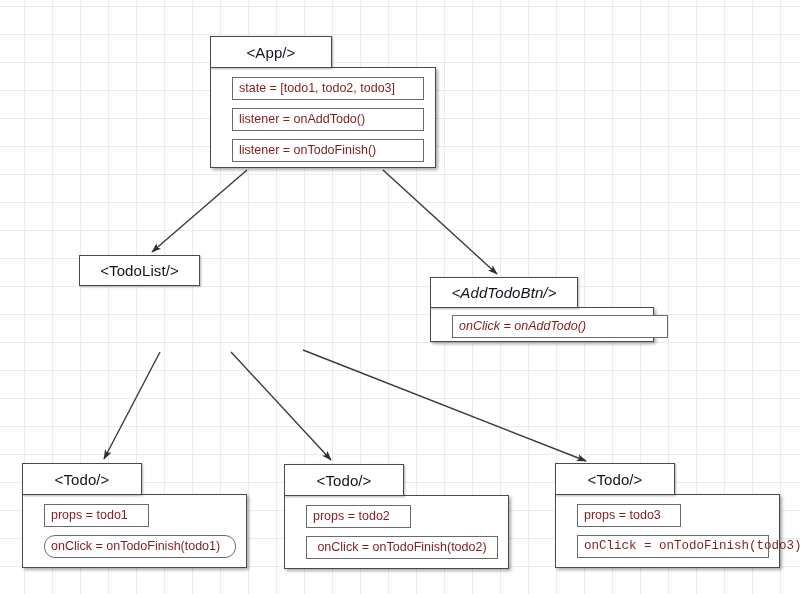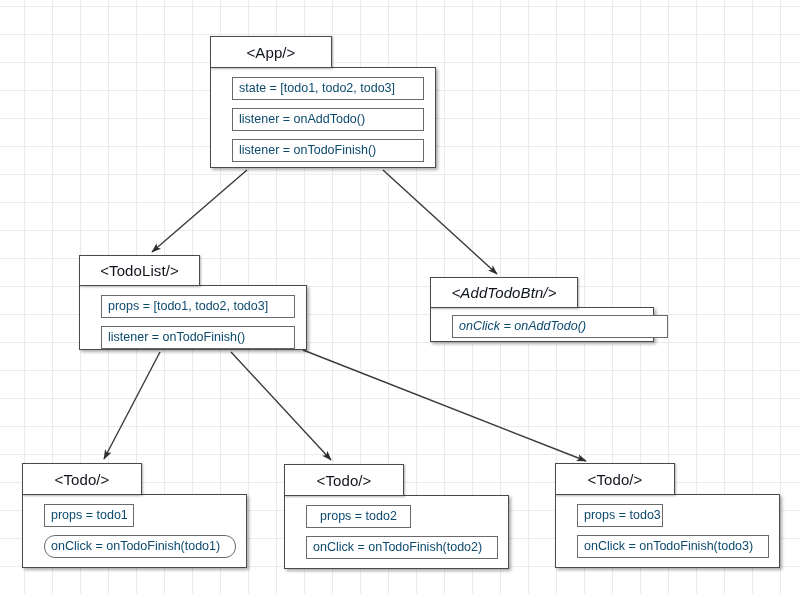--- a/index.html
+++ b/index.html
@@ -74,21 +74,21 @@
     right: 0;
     top: 0;
     padding: 9px 11px 9px 21px;
     box-sizing: border-box;
   }
   .row {
     box-sizing: border-box;
     border: 1px solid #6a6a6a;
     background: #ffffff;
     font-size: 12.5px;
-    color: #0c4a6e;
+    color: #7f1d1d;
     padding: 3px 6px 4px 6px;
     margin-bottom: 8px;
     white-space: nowrap;
     display: inline-block;
     min-width: 100%;
   }
   .row:last-child { margin-bottom: 16px; }
   .rows.wide .row { min-width: 0; width: auto; }
 </style>
 </head>
@@ -122,68 +122,62 @@
         <div class="row">listener = onAddTodo()</div>
         <div class="row">listener = onTodoFinish()</div>
       </div>
     </div>
   </div>
 
   <div class="node" style="left:79px; top:255px; width:228px; height:95px;">
     <div class="node-tab" style="width:121px; height:31px;align-items:center;">
       <span class="node-tab-label">&lt;TodoList/&gt;</span>
     </div>
-    <div class="node-body" style="top:30px; width:228px; height:65px;">
-      <div class="rows">
-        <div class="row">props = [todo1, todo2, todo3]</div>
-        <div class="row">listener = onTodoFinish()</div>
-      </div>
-    </div>
   </div>
 
   <div class="node" style="left:430px; top:277px; width:224px; height:65px;font-style:italic;">
     <div class="node-tab" style="width:148px; height:31px;">
       <span class="node-tab-label">&lt;AddTodoBtn/&gt;</span>
     </div>
     <div class="node-body" style="top:30px; width:224px; height:35px;">
       <div class="rows wide" style="padding-top:7px;">
         <div class="row" style="width:216px;">onClick = onAddTodo()</div>
       </div>
     </div>
   </div>
 
   <div class="node" style="left:22px; top:463px; width:225px; height:105px;">
     <div class="node-tab" style="width:120px; height:32px;">
       <span class="node-tab-label">&lt;Todo/&gt;</span>
     </div>
     <div class="node-body" style="top:31px; width:225px; height:74px;">
       <div class="rows wide">
-        <div class="row" style="width:90px;">props = todo1</div>
+        <div class="row" style="width:105px;">props = todo1</div>
         <div class="row" style="width:192px;border-radius:11px;">onClick = onTodoFinish(todo1)</div>
       </div>
     </div>
   </div>
 
   <div class="node" style="left:284px; top:464px; width:225px; height:105px;">
     <div class="node-tab" style="width:120px; height:32px;">
       <span class="node-tab-label">&lt;Todo/&gt;</span>
     </div>
     <div class="node-body" style="top:31px; width:225px; height:74px;">
       <div class="rows wide">
-        <div class="row" style="width:105px;text-align:center;">props = todo2</div>
-        <div class="row" style="width:192px;">onClick = onTodoFinish(todo2)</div>
+        <div class="row" style="width:105px;">props = todo2</div>
+        <div class="row" style="width:192px;text-align:center;">onClick = onTodoFinish(todo2)</div>
       </div>
     </div>
   </div>
 
   <div class="node" style="left:555px; top:463px; width:225px; height:105px;">
     <div class="node-tab" style="width:120px; height:32px;">
       <span class="node-tab-label">&lt;Todo/&gt;</span>
     </div>
     <div class="node-body" style="top:31px; width:225px; height:74px;">
       <div class="rows wide">
-        <div class="row" style="width:86px;">props = todo3</div>
-        <div class="row" style="width:192px;">onClick = onTodoFinish(todo3)</div>
+        <div class="row" style="width:104px;">props = todo3</div>
+        <div class="row" style="width:192px;font-family:Liberation Mono, monospace;">onClick = onTodoFinish(todo3)</div>
       </div>
     </div>
   </div>
 
 </div>
 
 </body></html>

